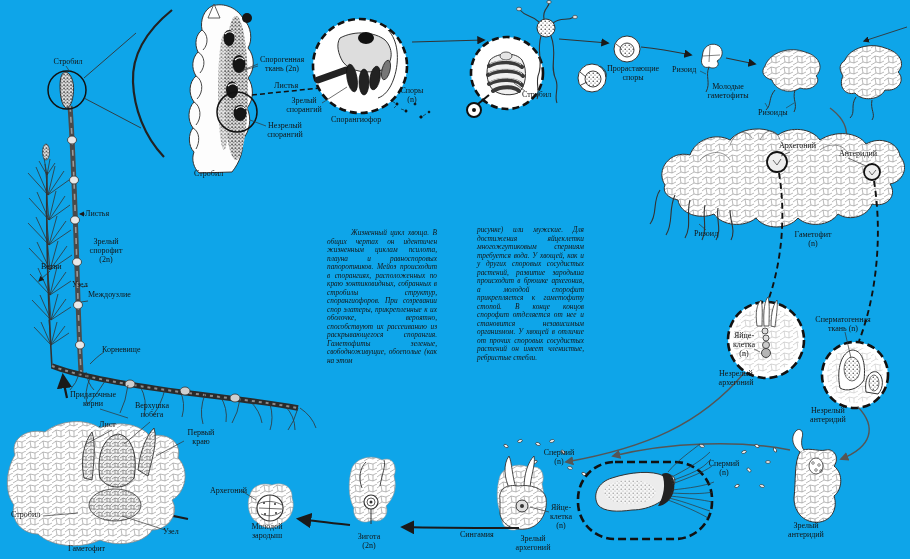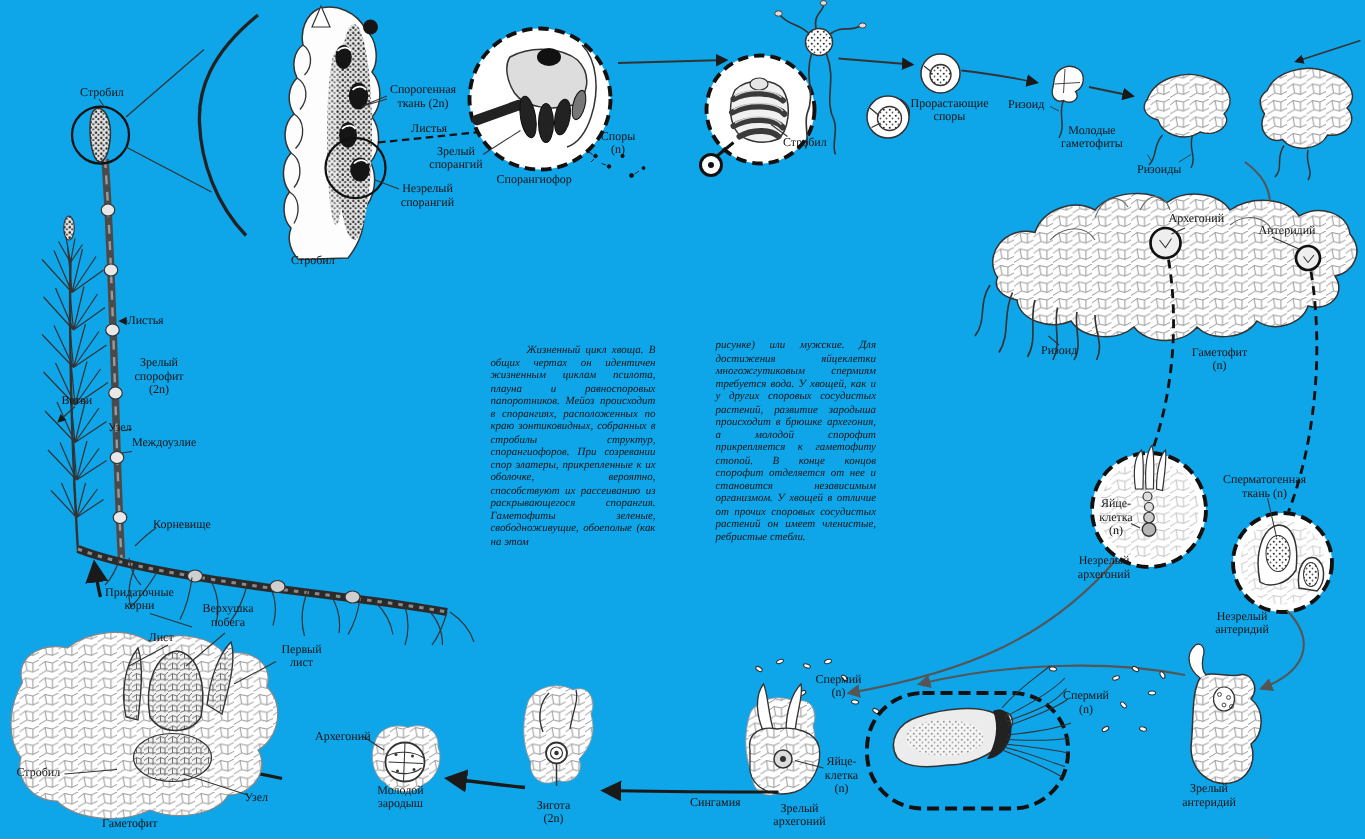--- a/index.html
+++ b/index.html
@@ -392,21 +392,21 @@
 (n)</div>
 <div class="lbl" style="left:508px;top:534px;width:50px">Зрелый
 архегоний</div>
 <div class="lbl ta-l" style="left:460px;top:530px">Сингамия</div>
 <div class="lbl" style="left:350px;top:532px;width:38px">Зигота
 (2n)</div>
 <div class="lbl ta-l" style="left:210px;top:486px">Архегоний</div>
 <div class="lbl" style="left:245px;top:522px;width:44px">Молодой
 зародыш</div>
 <div class="lbl ta-l" style="left:183px;top:428px;width:36px">Первый
-лист</div>
+краю</div>
 <div class="lbl" style="left:130px;top:401px;width:44px">Верхушка
 побега</div>
 <div class="lbl ta-l" style="left:99px;top:420px">Лист</div>
 <div class="lbl ta-l" style="left:11px;top:510px">Стробил</div>
 <div class="lbl ta-l" style="left:163px;top:527px">Узел</div>
 <div class="lbl ta-l" style="left:68px;top:544px">Гаметофит</div>
 
 <div class="desc" id="col1">Жизненный цикл хвоща. В общих чертах он идентичен жизненным циклам псилота, плауна и равноспоровых папоротников. Мейоз происходит в спорангиях, расположенных по краю зонтиковидных, собранных в стробилы структур, спорангиофоров. При созревании спор элатеры, прикрепленные к их оболочке, вероятно, способствуют их рассеиванию из раскрывающегося спорангия. Гаметофиты зеленые, свободноживущие, обоеполые (как на этом</div>
 <div class="desc" id="col2">рисунке) или мужские. Для достижения яйцеклетки многожгутиковым спермиям требуется вода. У хвощей, как и у других споровых сосудистых растений, развитие зародыша происходит в брюшке архегония, а молодой спорофит прикрепляется к гаметофиту стопой. В конце концов спорофит отделяется от нее и становится независимым организмом. У хвощей в отличие от прочих споровых сосудистых растений он имеет членистые, ребристые стебли.</div>
 

